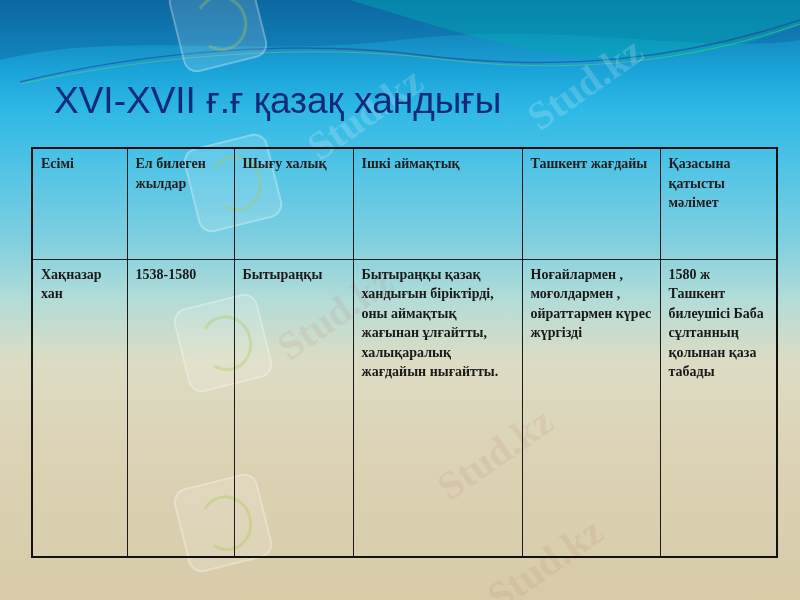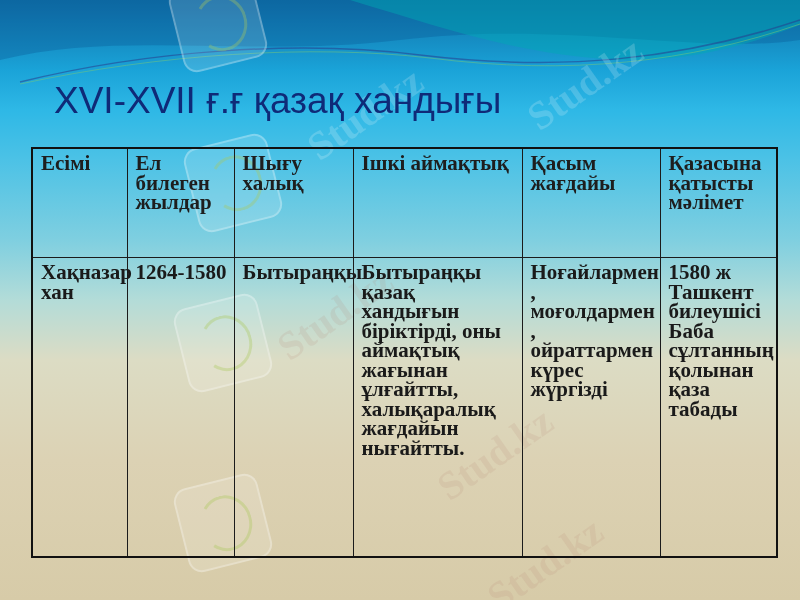--- a/index.html
+++ b/index.html
@@ -31,21 +31,21 @@
     font-family: "Liberation Sans", sans-serif; font-weight: normal;
     font-size: 37px; color: #0f2a78; letter-spacing: 0px;
   }
   table.main {
     position: absolute; left: 31px; top: 147px; width: 745px; height: 411px;
     border-collapse: collapse; table-layout: fixed;
     border: 2px solid #111;
   }
   table.main td, table.main th {
     border: 1px solid #1b1b1b; vertical-align: top; text-align: left;
-    padding: 5px 6px 0 8px; font-size: 21px; line-height: 19.5px;
+    padding: 5px 6px 0 8px; font-size: 14px; line-height: 19.5px;
     font-weight: bold; color: #1a1a1a; font-family: "Liberation Serif", serif;
   }
   table.main th { color: #1e1e1e; }
   tr.head { height: 74px; }
   tr.r1 { height: 136px; }
   tr.r2 { height: 198px; }
 </style>
 </head>
 <body>
 
@@ -77,25 +77,25 @@
     <col style="width:169px">
       <col style="width:138px">
       <col style="width:117px">
   </colgroup>
   <tbody>
       <tr class="head">
     <th>Есімі</th>
     <th>Ел билеген жылдар</th>
     <th>Шығу халық</th>
     <th>Ішкі  аймақтық</th>
-    <th>Қасым жағдайы</th>
+    <th>Ташкент жағдайы</th>
     <th>Қазасына қатысты мәлімет</th>
   </tr>
   <tr class="r2">
     <td>Хақназар хан</td>
-    <td>1264-1580</td>
+    <td>1538-1580</td>
     <td>Бытыраңқы</td>
     <td>Бытыраңқы қазақ  хандығын біріктірді, оны аймақтық жағынан ұлғайтты, халықаралық жағдайын нығайтты.</td>
     <td>Ноғайлармен , моғолдармен , ойраттармен күрес жүргізді</td>
     <td>1580 ж Ташкент билеушісі Баба сұлтанның қолынан қаза табады</td>
   </tr>
 </tbody>
   </table>
 
 </body></html>

